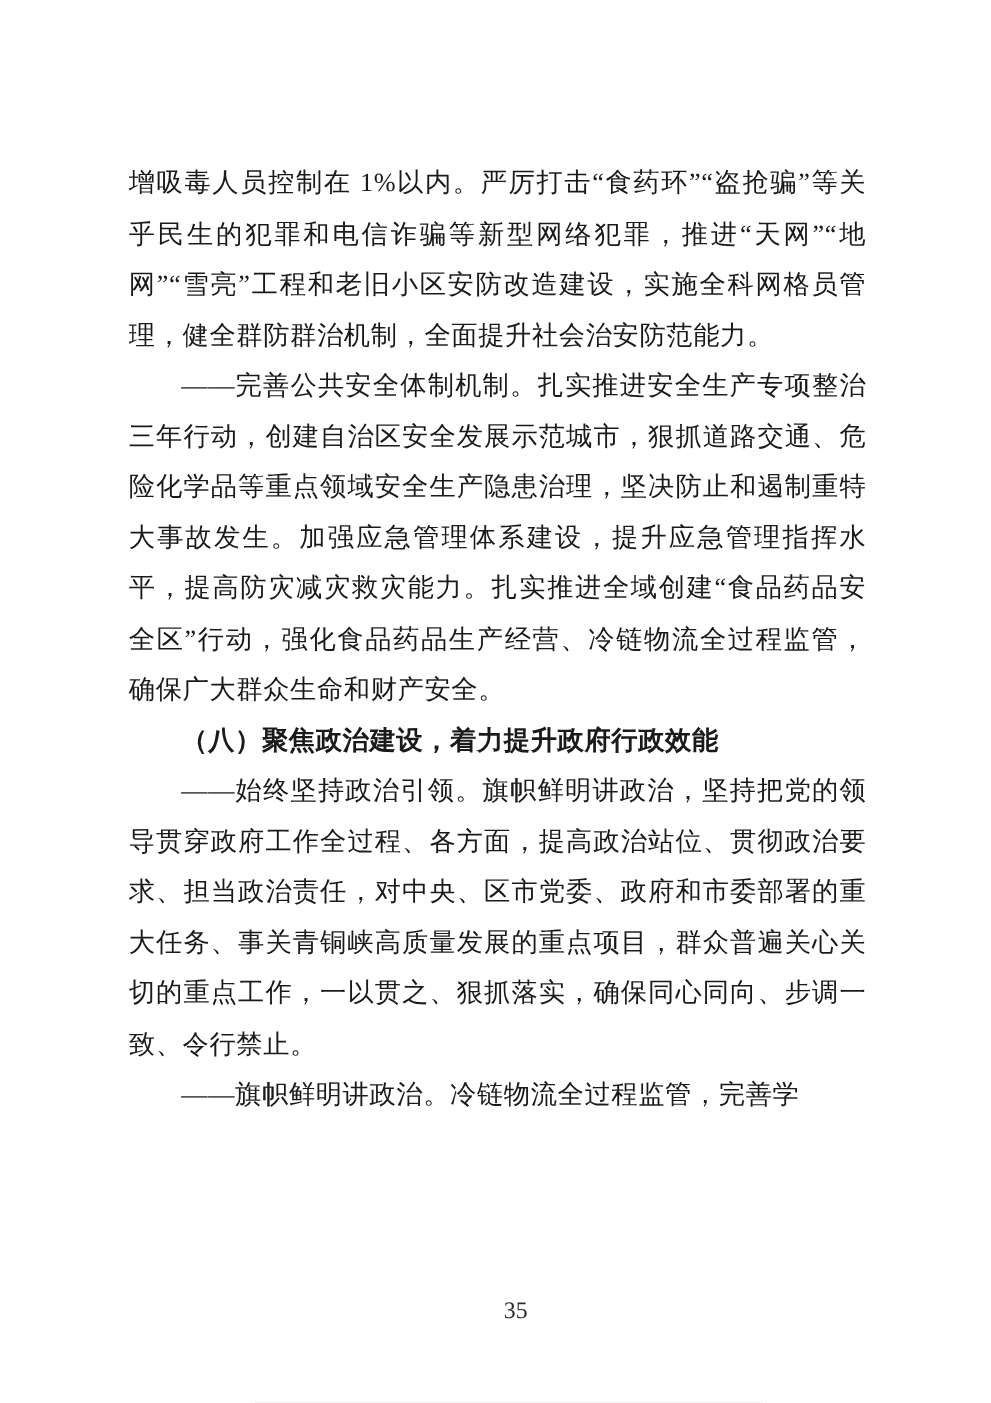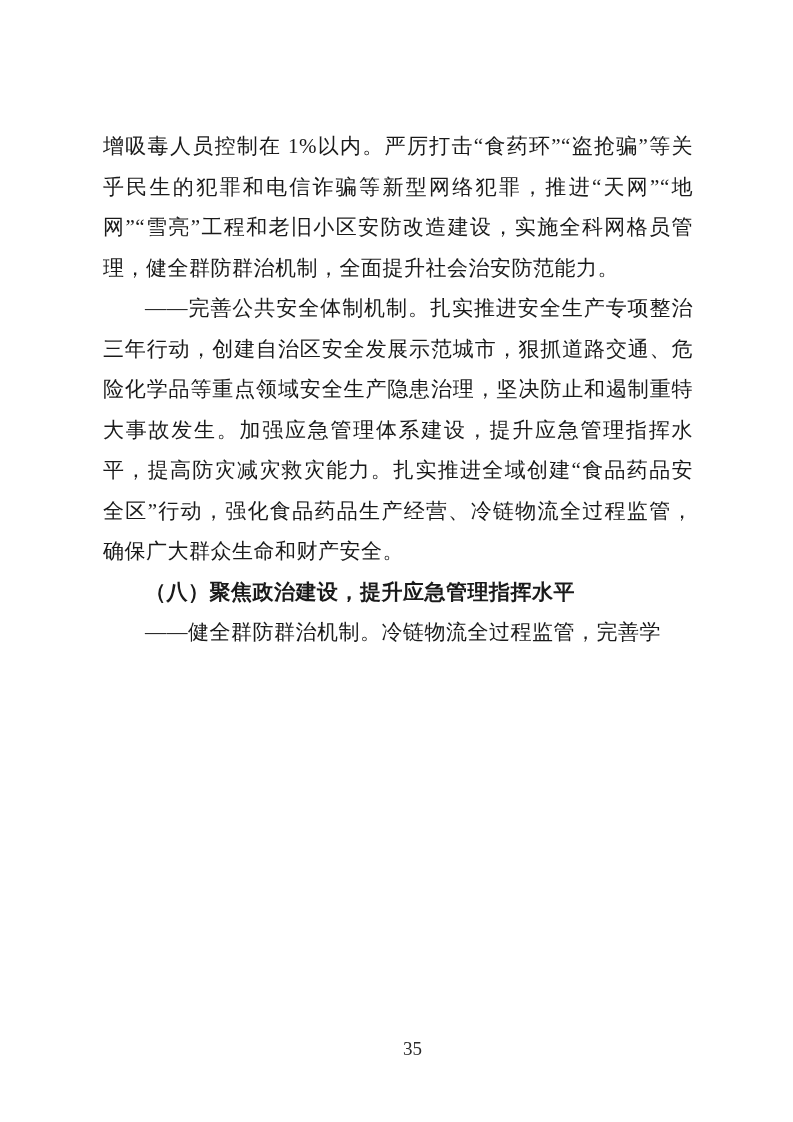--- a/index.html
+++ b/index.html
@@ -53,23 +53,24 @@
 <body>
 
 <div class="page">
 
   <div class="content">
 
     <p><span>增吸毒人员控制在 1%以内。严厉打击“食药环”“盗抢骗”等关乎民生的犯罪和电信诈骗等新型网络犯罪，推进“天网”“地网”“雪亮”工程和老旧小区安防改造建设，实施全科网格员管理，健全群防群治机制，全面提升社会治安防范能力。</span></p>
 
     <p class="indent"><span class="lead">——完善公共安全体制机制。</span><span>扎实推进安全生产专项整治三年行动，创建自治区安全发展示范城市，狠抓道路交通、危险化学品等重点领域安全生产隐患治理，坚决防止和遏制重特大事故发生。加强应急管理体系建设，提升应急管理指挥水平，提高防灾减灾救灾能力。扎实推进全域创建“食品药品安全区”行动，强化食品药品生产经营、冷链物流全过程监管，确保广大群众生命和财产安全。</span></p>
 
-    <p class="indent heading"><span>（八）聚焦政治建设，提升应急管理指挥水平</span></p>
+    <p class="indent heading"><span>（八）聚焦政治建设，着力提升政府行政效能</span></p>
 
 
+    <p class="indent"><span class="lead">——始终坚持政治引领。</span><span>旗帜鲜明讲政治，坚持把党的领导贯穿政府工作全过程、各方面，提高政治站位、贯彻政治要求、担当政治责任，对中央、区市党委、政府和市委部署的重大任务、事关青铜峡高质量发展的重点项目，群众普遍关心关切的重点工作，一以贯之、狠抓落实，确保同心同向、步调一致、令行禁止。</span></p>
 
-    <p class="indent"><span class="lead">——健全群防群治机制。</span><span>冷链物流全过程监管，完善学</span></p>
+    <p class="indent"><span class="lead">——旗帜鲜明讲政治。</span><span>冷链物流全过程监管，完善学</span></p>
 
   </div>
 
   <div class="page-number">35</div>
 
 </div>
 
 </body></html>

